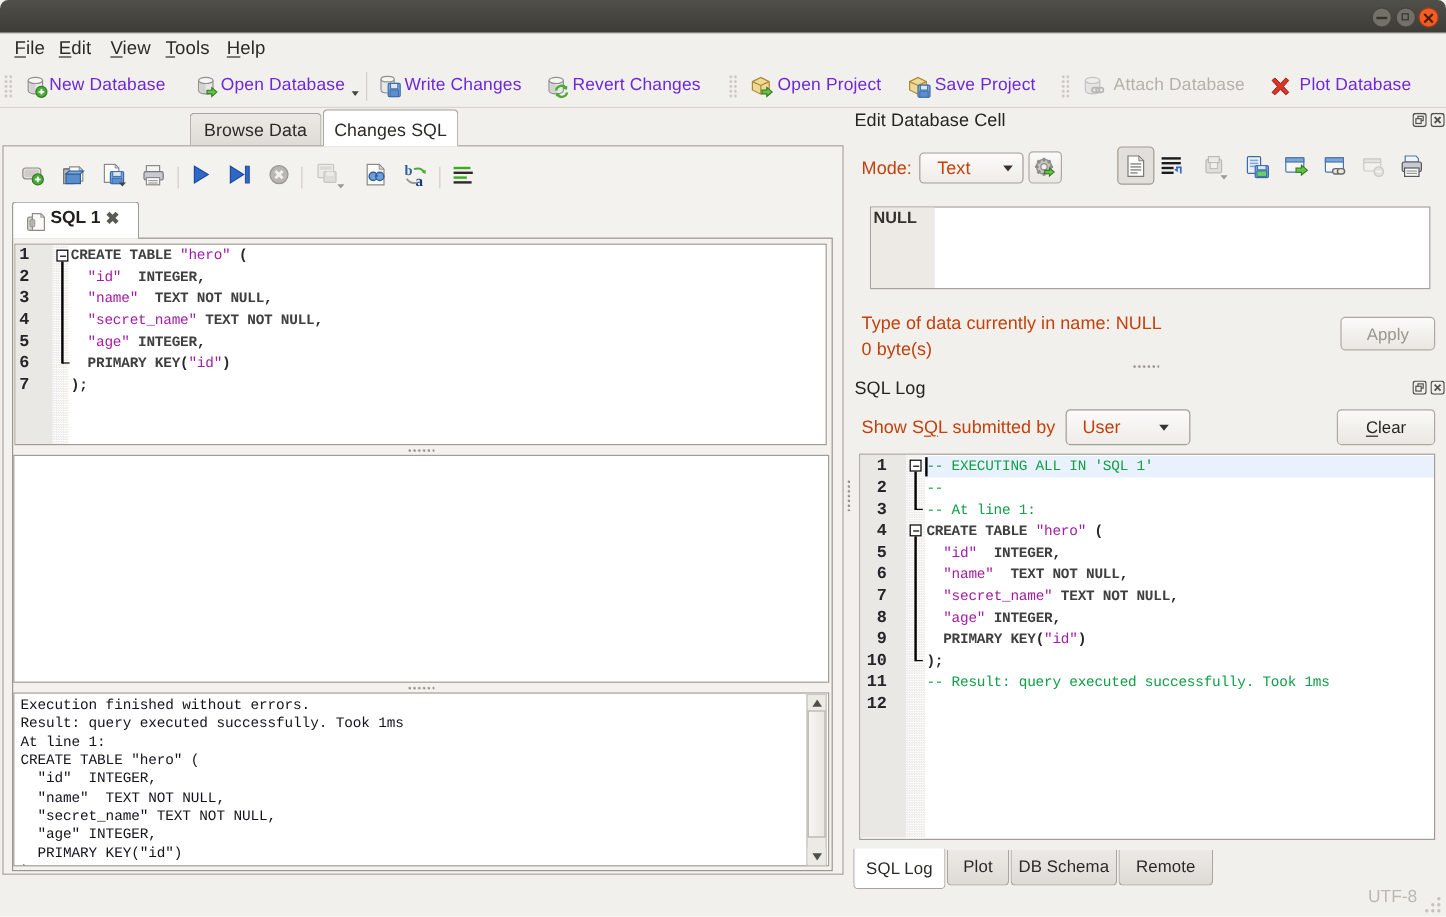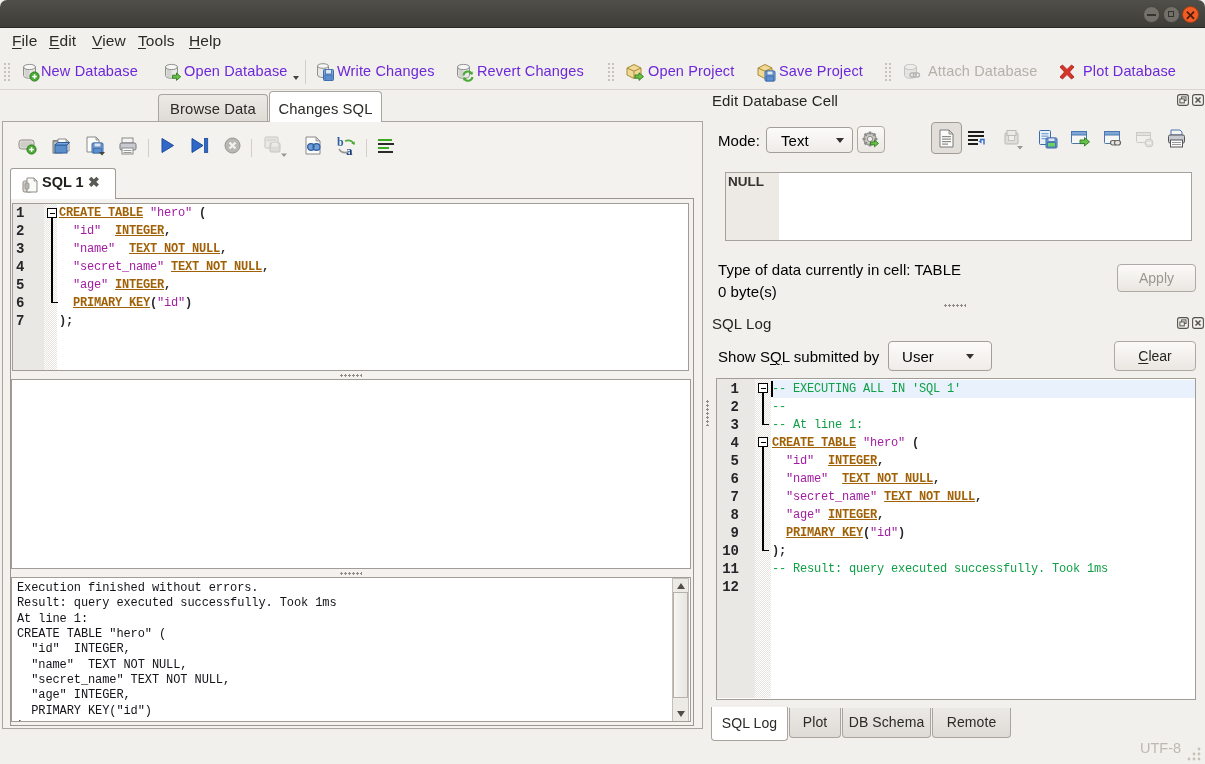--- a/index.html
+++ b/index.html
@@ -22,28 +22,28 @@
 .handle{top:8px;width:7px;height:20px;background-image:radial-gradient(circle at 2px 2px,#c7c3bd 1px,transparent 1.2px);background-size:4px 4px;}
 .mtab{top:94px;height:28px;white-space:nowrap;background:linear-gradient(#eceae6,#dedbd6);border:1px solid #a9a49e;border-bottom:none;border-radius:4px 4px 0 0;font-size:14.8px;letter-spacing:0.1px;color:#2b2a27;text-align:center;padding-top:6px;}
 .mtab.active{top:91px;height:31px;background:#fff;z-index:5;padding-top:9px;}
 
 #pane{left:2px;top:121px;width:701px;height:608px;border:1px solid #aaa59e;background:#f4f2ee;}
 
 .box{border:1px solid #a19c95;background:#fff;}
 .foldhatch{background-image:conic-gradient(#e8e5e1 25%,#fff 0 50%,#e8e5e1 0 75%,#fff 0);background-size:2px 2px;}
 .mono{font-family:"Liberation Mono",monospace;font-size:12px;letter-spacing:-0.2px;white-space:pre;}
 .cl{height:18px;line-height:18px;}
-.kw{color:#a16207;font-weight:bold;text-decoration:underline;}
+.kw{color:#404040;font-weight:bold;}
 .str{color:#a21ca2;}
 .com{color:#0f9f46;}
 .pun{color:#27272a;font-weight:bold;}
 .lnum{font-family:"Liberation Mono",monospace;font-size:14px;font-weight:bold;color:#26262a;line-height:18px;height:18px;}
 
 .docktitle{font-size:15px;color:#252521;letter-spacing:0.1px;}
-.label14{font-size:15px;color:#000000;letter-spacing:0.05px;white-space:nowrap;}
+.label14{font-size:15px;color:#c2410c;letter-spacing:0.05px;white-space:nowrap;}
 .combo{background:linear-gradient(#fcfbfa,#efece8);border:1px solid #a39e97;border-radius:4px;}
 .btn{background:linear-gradient(#fbfaf8,#eae7e2);border:1px solid #aeaaa3;border-radius:4px;text-align:center;}
 
 .dtab{height:30px;background:linear-gradient(#eceae6,#dedbd6);border:1px solid #a9a49e;border-top:none;border-radius:0 0 4px 4px;font-size:14px;letter-spacing:0.1px;color:#2b2a27;text-align:center;padding-top:6px;}
 .dtab.active{background:#fff;z-index:5;height:34px !important;padding-top:8px !important;}
 svg{display:block;}
 </style>
 </head>
 <body>
 <div id="win">
@@ -352,21 +352,21 @@
         <rect x="4.5" y="11" width="12" height="7" fill="#fcfcfa" stroke="#55555a"></rect>
         <rect x="6" y="13" width="9" height="1" fill="#999"></rect>
         <rect x="6" y="15" width="9" height="1" fill="#999"></rect>
       </svg>
     </div>
 
   <div class="abs" style="left:725px;top:172px;width:467px;height:69px;border:1px solid #a6a19a;background:#fff;"></div>
   <div class="abs" style="left:726px;top:173px;width:53px;height:67px;background:#edeae5;"></div>
   <div class="abs" style="left:728px;top:174px;font-size:13.5px;font-weight:bold;color:#33322e;">NULL</div>
 
-  <div class="label14 abs" style="left:718px;top:261px;">Type of data currently in cell: TABLE</div>
+  <div class="label14 abs" style="left:718px;top:261px;">Type of data currently in name: NULL</div>
   <div class="label14 abs" style="left:718px;top:283px;">0 byte(s)</div>
   <div class="btn abs" style="left:1117px;top:264px;width:79px;height:28px;"><span style="font-size:14px;color:#9b968e;line-height:26px;">Apply</span></div>
 
   <div class="abs" style="left:944px;top:304px;width:22px;height:3px;background-image:radial-gradient(circle at 1.5px 1.5px,#908b84 1.05px,transparent 1.25px);background-size:4px 4px;background-repeat:repeat-x;"></div>
 
   <div class="docktitle abs" style="left:712px;top:315px;">SQL Log</div>
   <div id="dockbtns2" class="abs" style="left:1177px;top:317px;">
       <svg class="abs" style="left:0px;top:0px;" width="12" height="12" viewBox="0 0 12 12">
         <rect x="0.6" y="0.6" width="10.8" height="10.8" rx="2.2" fill="none" stroke="#55534d" stroke-width="1.1"></rect>
         <rect x="4.6" y="2.9" width="4.4" height="3.6" fill="none" stroke="#55534d" stroke-width="1"></rect>

